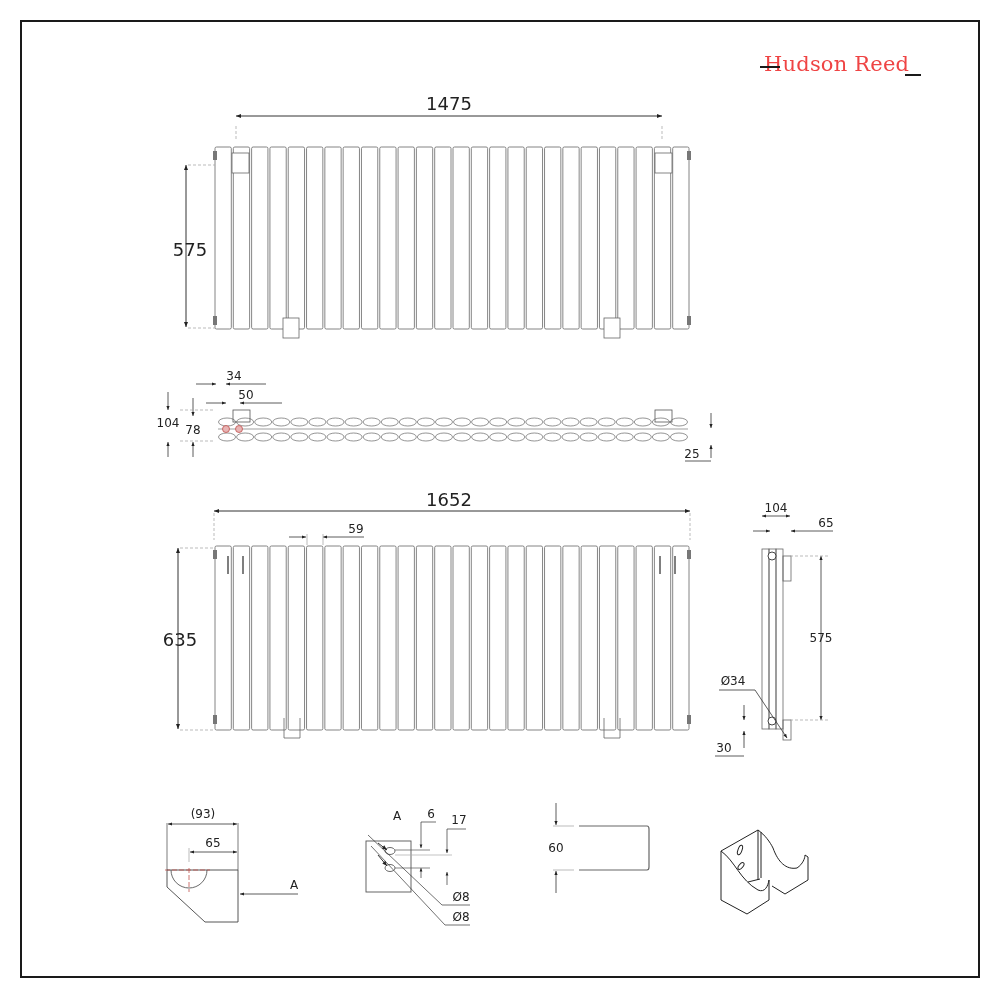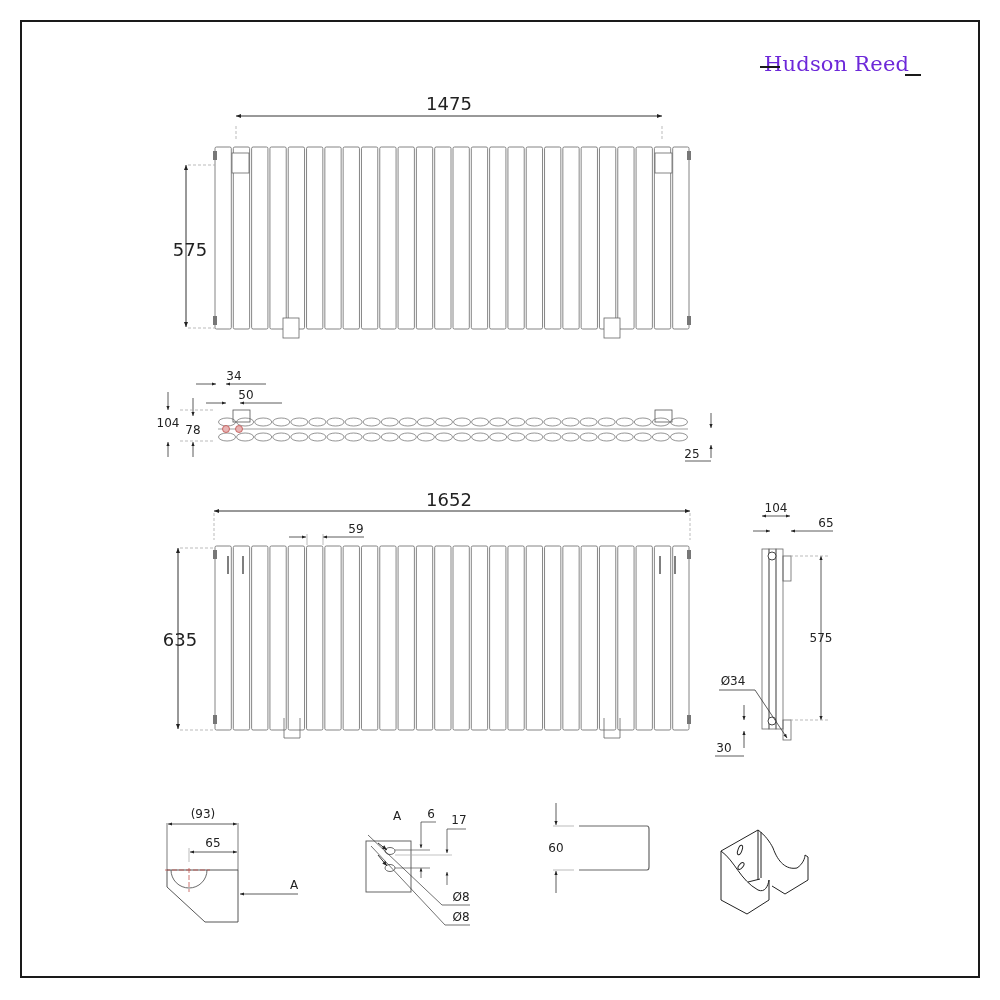--- a/index.html
+++ b/index.html
@@ -1,21 +1,21 @@
 <!DOCTYPE html>
 <html><head>
 <meta charset="utf-8">
 <style>
   html, body { margin: 0; padding: 0; background: #ffffff; }
   body { width: 1000px; height: 1000px; position: relative; overflow: hidden;
          font-family: "DejaVu Sans", sans-serif; }
   #frame { position: absolute; left: 20px; top: 20px; width: 956px; height: 954px;
            border: 2px solid #1a1a1a; box-sizing: content-box; }
   #brand { position: absolute; left: 764px; top: 52px; font-family: "DejaVu Serif", serif;
-           font-size: 21px; color: #6d28d9; letter-spacing: 0.2px; white-space: nowrap; }
+           font-size: 21px; color: #ef4444; letter-spacing: 0.2px; white-space: nowrap; }
   #brand .bar-l { position: absolute; left: -4px; top: 14px; width: 20px; height: 1.5px; background: #1a1a1a; }
   #brand .bar-r { position: absolute; right: -12px; top: 22px; width: 16px; height: 1.5px; background: #1a1a1a; }
   svg#drawing { position: absolute; left: 0; top: 0; }
   .dim-text { font-family: "DejaVu Sans", sans-serif; fill: #222; }
 </style>
 </head>
 <body>
 
 <div id="frame"></div>
 

